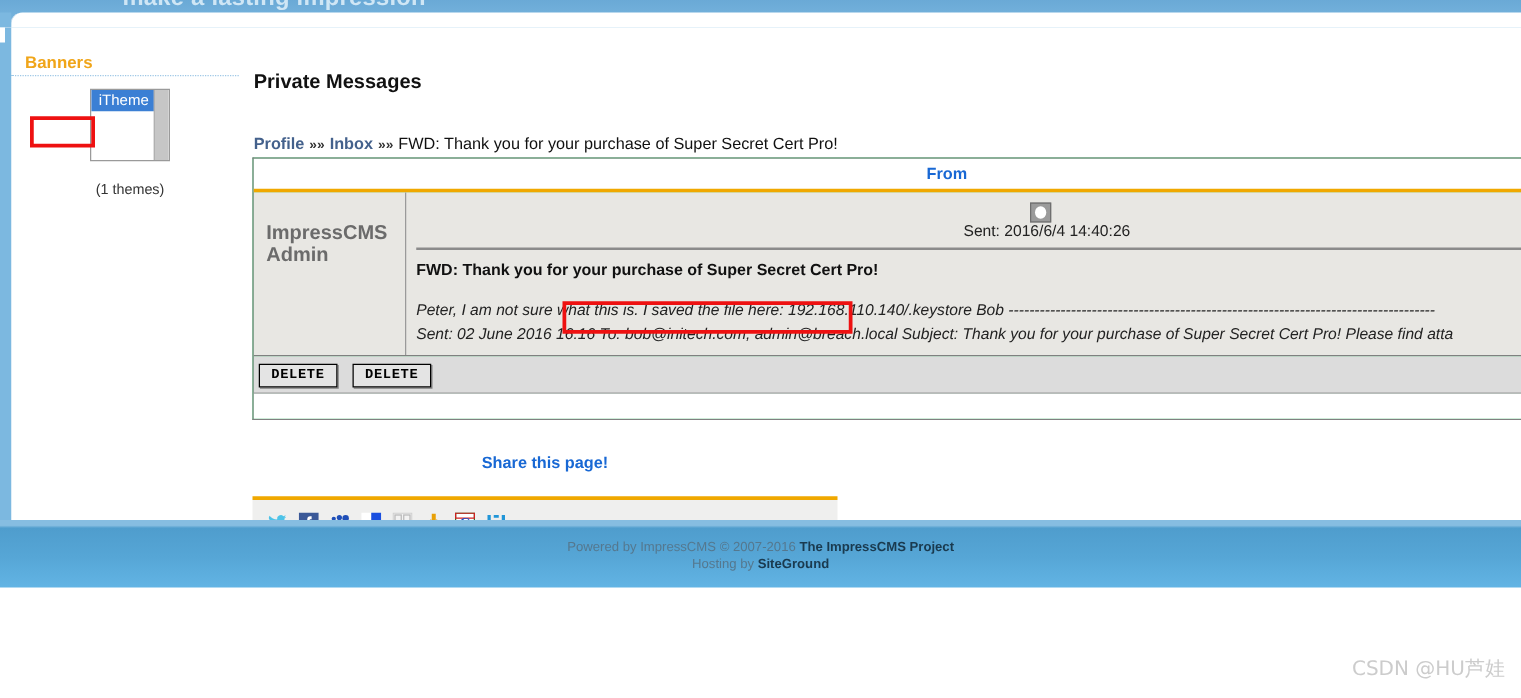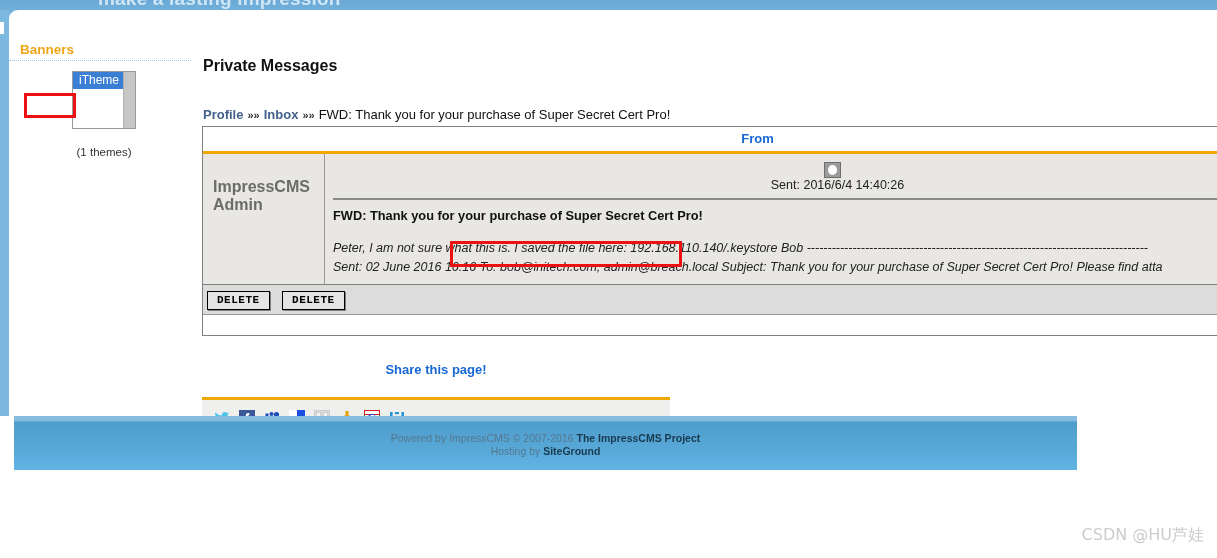--- a/index.html
+++ b/index.html
@@ -314,22 +314,22 @@
     display: flex;
     align-items: center;
     gap: 9px;
     height: 24px;
   }
   .sicon { width: 16px; height: 16px; cursor: pointer; flex: 0 0 auto; }
 
   
   .footer {
     position: absolute;
-    left: 14px; top: 416px;
-    width: 1063px;
+    left: 0; top: 416px;
+    width: 1217px;
     height: 54px;
     background: linear-gradient(to bottom, #86bde1 0%, #86bde1 8%, #4f9dcd 12%, #56a6d6 55%, #62b4e4 100%);
   }
   .footer-text {
     text-align: center;
     padding-top: 16px;
     font-size: 10.5px;
     color: #55788f;
     line-height: 13px;
   }

